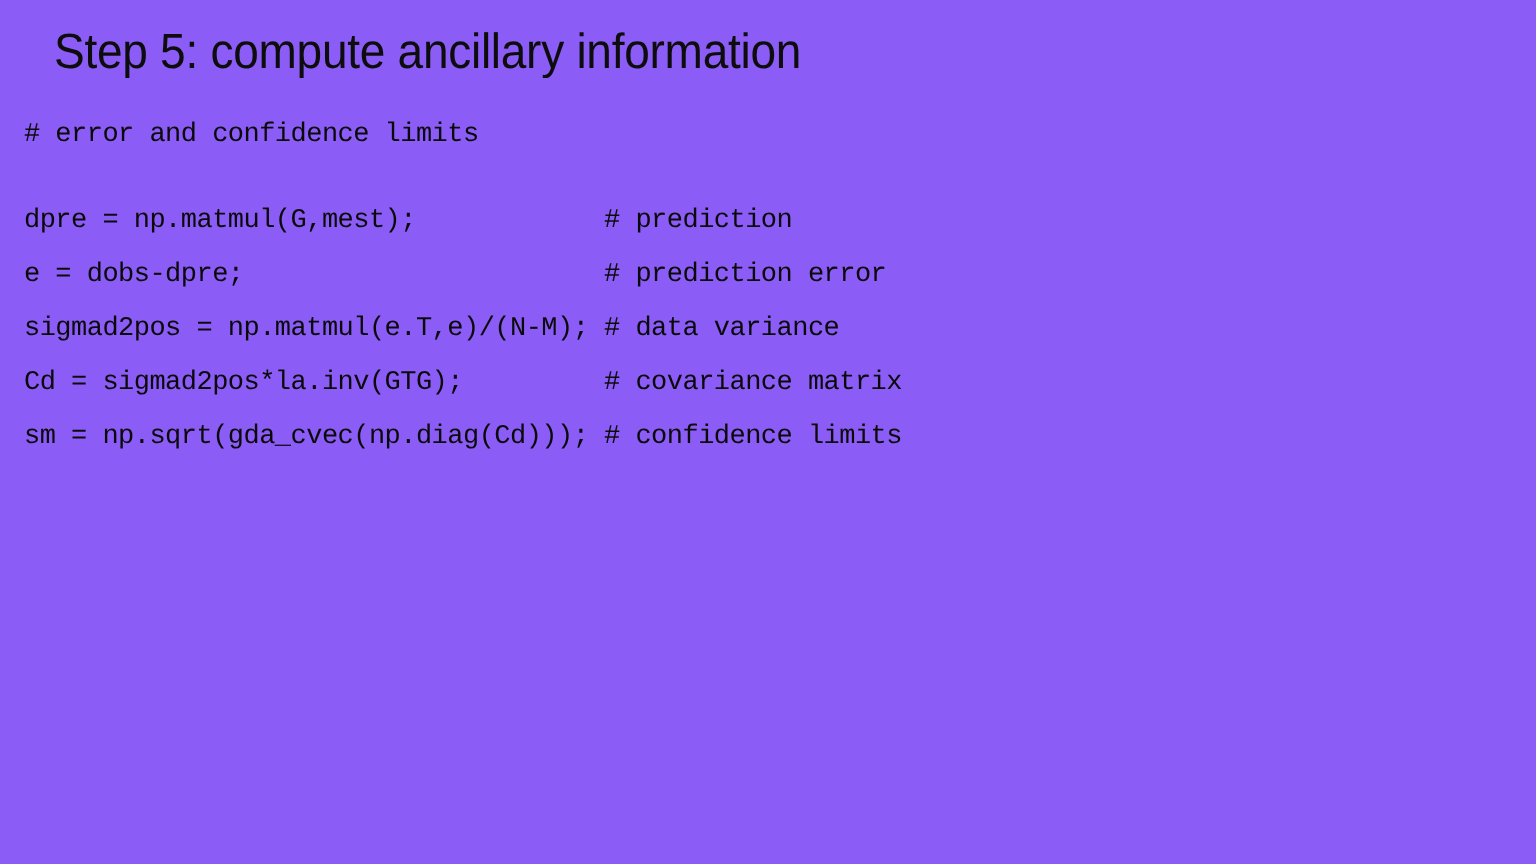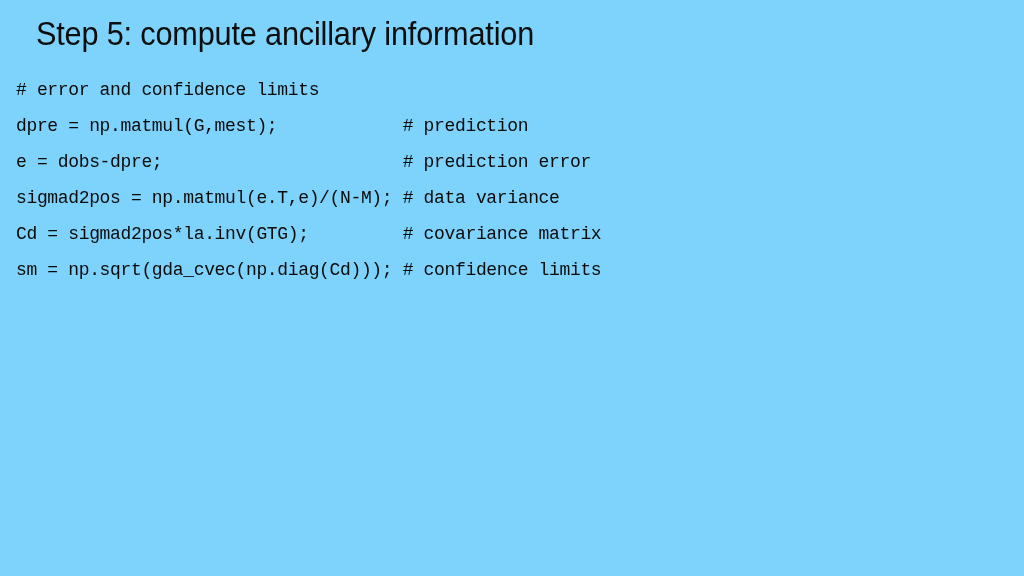--- a/index.html
+++ b/index.html
@@ -12,21 +12,21 @@
     height: 576px;
     overflow: hidden;
     font-family: "Liberation Sans", sans-serif;
     -webkit-font-smoothing: antialiased;
   }
 
   .slide {
     position: relative;
     width: 1024px;
     height: 576px;
-    background: #7dd3fc;
+    background: #8b5cf6;
   }
 
   
   .slide-title {
     position: absolute;
     left: 36px;
     top: 14px;
     width: 960px;
     font-family: "Liberation Sans", "DejaVu Sans", sans-serif;
     font-size: 33px;
@@ -59,20 +59,21 @@
     white-space: pre;
   }
 
   .code-stmt,
   .code-comment {
     white-space: pre;
   }
 
   .code-comment {
     display: inline-block;
+    margin-top: 21px;
   }
 </style>
 </head>
 <body>
 
 <div class="slide">
 
   <div class="slide-title">Step 5: compute ancillary information</div>
 
   <div class="code-block"><span class="code-line"><span class="code-stmt"># error and confidence limits</span></span><span class="code-line"><span class="code-stmt">dpre = np.matmul(G,mest);            </span><span class="code-comment"># prediction</span></span><span class="code-line"><span class="code-stmt">e = dobs-dpre;                       </span><span class="code-comment"># prediction error</span></span><span class="code-line"><span class="code-stmt">sigmad2pos = np.matmul(e.T,e)/(N-M); </span><span class="code-comment"># data variance</span></span><span class="code-line"><span class="code-stmt">Cd = sigmad2pos*la.inv(GTG);         </span><span class="code-comment"># covariance matrix</span></span><span class="code-line"><span class="code-stmt">sm = np.sqrt(gda_cvec(np.diag(Cd))); </span><span class="code-comment"># confidence limits</span></span></div>

